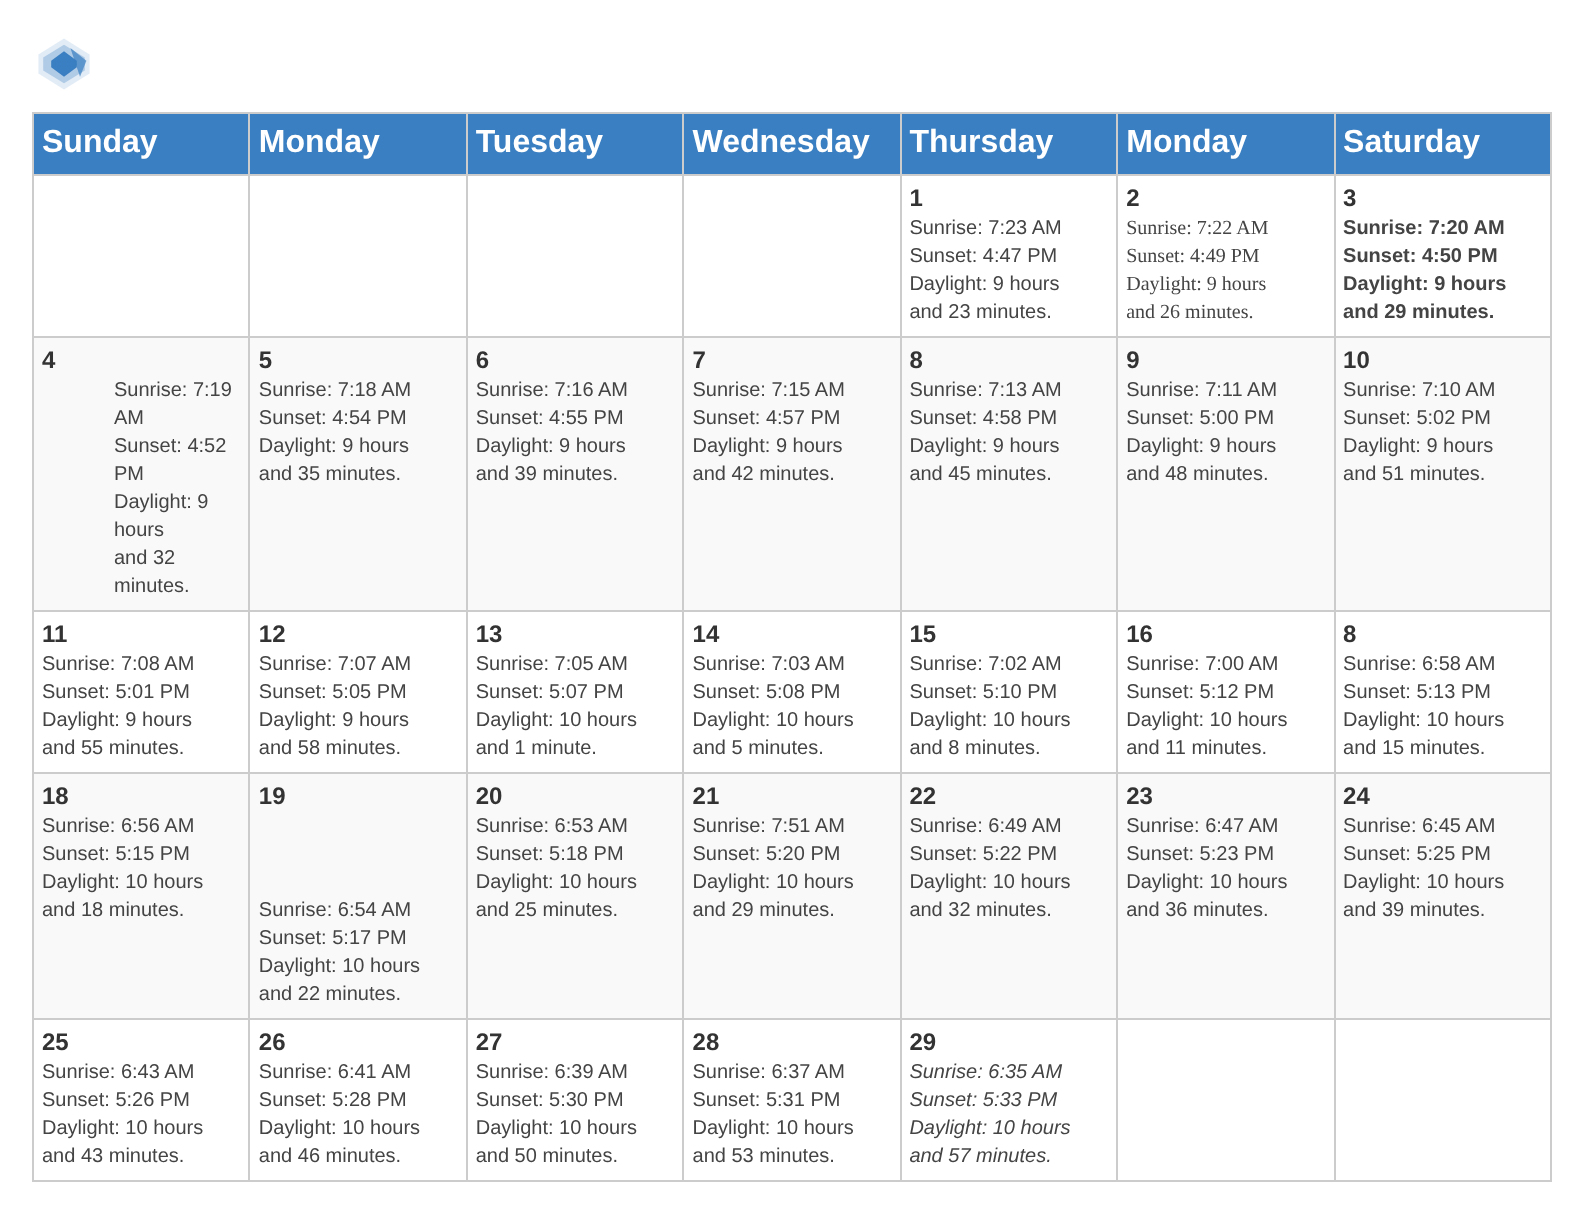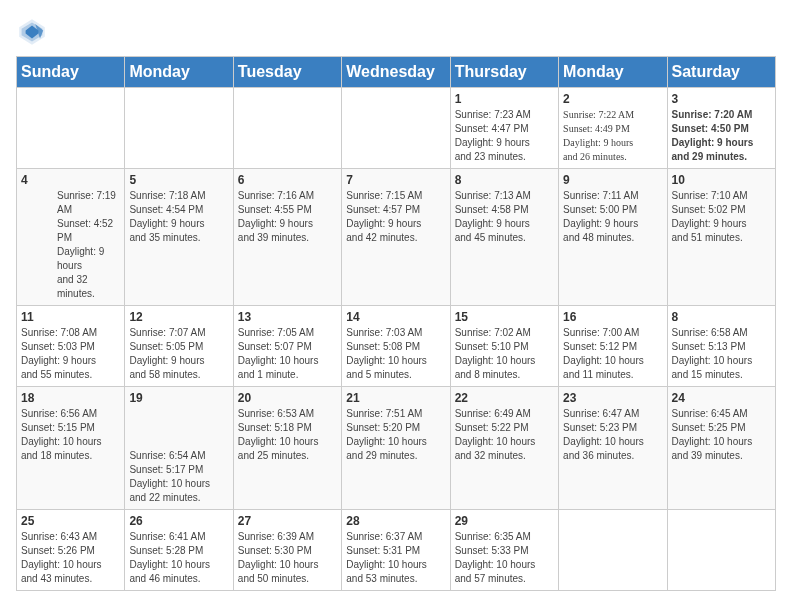--- a/index.html
+++ b/index.html
@@ -196,21 +196,21 @@
           <div class="day-info" style="white-space: pre-line;">Sunrise: 7:10 AM
 Sunset: 5:02 PM
 Daylight: 9 hours
 and 51 minutes.</div>
         </td>
       </tr>
       <tr>
         <td>
           <span class="day-number">11</span>
           <div class="day-info" style="white-space: pre-line;">Sunrise: 7:08 AM
-Sunset: 5:03 PM
+Sunset: 5:01 PM
 Daylight: 9 hours
 and 55 minutes.</div>
         </td>
         <td>
           <span class="day-number">12</span>
           <div class="day-info" style="white-space: pre-line;">Sunrise: 7:07 AM
 Sunset: 5:05 PM
 Daylight: 9 hours
 and 58 minutes.</div>
         </td>
@@ -325,21 +325,21 @@
         </td>
         <td>
           <span class="day-number">28</span>
           <div class="day-info" style="white-space: pre-line;">Sunrise: 6:37 AM
 Sunset: 5:31 PM
 Daylight: 10 hours
 and 53 minutes.</div>
         </td>
         <td>
           <span class="day-number">29</span>
-          <div class="day-info" style="white-space: pre-line;">Sunrise: 6:35 AM
+          <div class="day-info" style="white-space: pre-line; font-style: italic;">Sunrise: 6:35 AM
 Sunset: 5:33 PM
 Daylight: 10 hours
 and 57 minutes.</div>
         </td>
         <td class="empty-cell"></td>
         <td class="empty-cell"></td>
       </tr>
     </tbody>
 </table>
 

